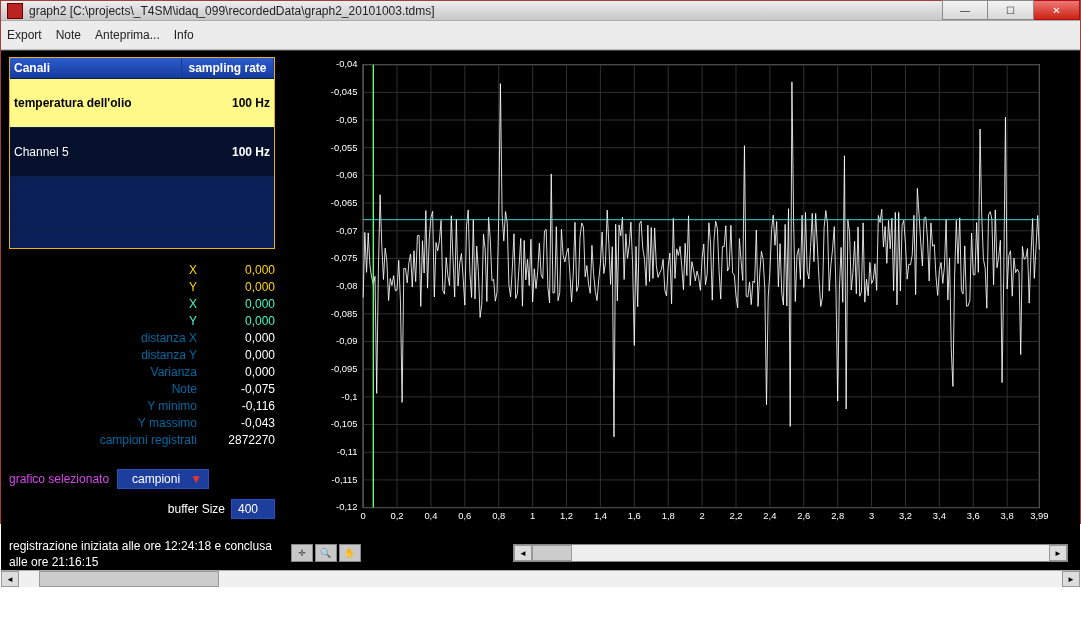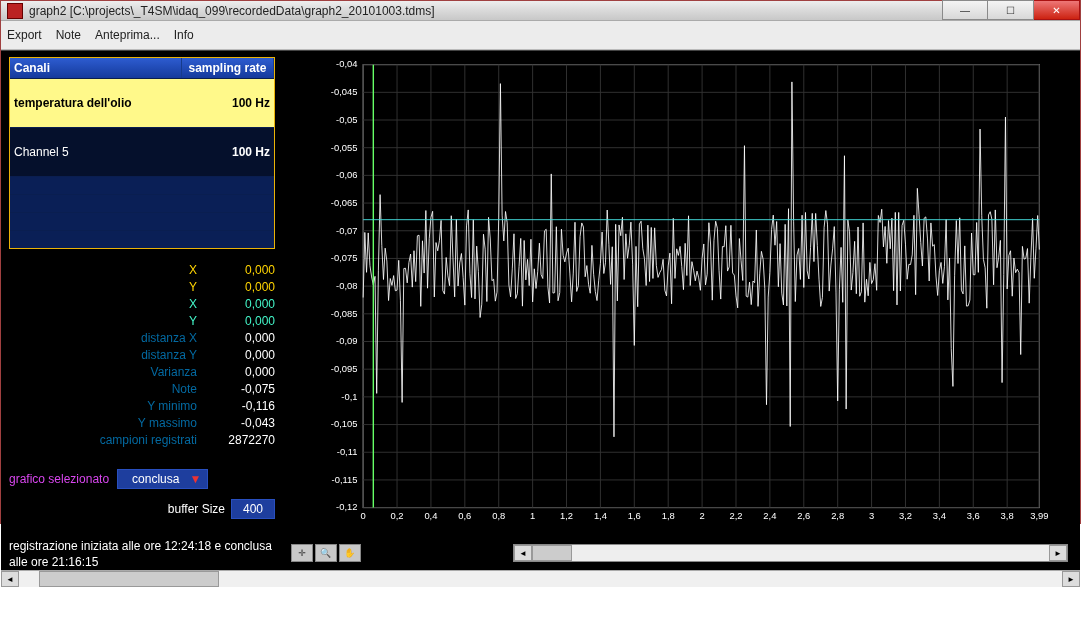--- a/index.html
+++ b/index.html
@@ -32,21 +32,21 @@
 .stats .lab{text-align:right;color:#0369a1;font-size:12px;}
 .stats .val{text-align:right;color:#fff;font-size:12px;}
 .stats .yellow{color:#ffd400;}
 .stats .cyan{color:#43f6c9;}
 .selrow{margin-top:22px;display:flex;align-items:center;gap:8px;font-size:12px;}
 .selrow .label{color:#d946ef;}
 .dd{background:#1e3e9e;border:1px solid #284fbf;color:#fff;padding:2px 28px 2px 14px;font-size:12px;position:relative;}
 .dd::after{content:"▼";position:absolute;right:6px;top:2px;color:#e33;}
 .bufrow{margin-top:10px;display:flex;align-items:center;justify-content:flex-end;gap:6px;font-size:12px;}
 .bufrow .label{color:#fff;}
-.bufrow .inp{background:#1e3e9e;border:1px solid #284fbf;color:#fff;padding:2px 6px;width:44px;text-align:center;font-size:12px;}
+.bufrow .inp{background:#1e3e9e;border:1px solid #284fbf;color:#fff;padding:2px 6px;width:44px;text-align:left;font-size:12px;}
 .note{margin-top:20px;color:#fff;font-size:12px;line-height:1.3;}
 .right{flex:1;background:#000;position:relative;}
 .chart{position:absolute;left:8px;right:8px;top:8px;bottom:40px;}
 .toolbar{position:absolute;left:8px;bottom:8px;display:flex;gap:2px;}
 .tbtn{width:22px;height:18px;background:#c8c8c8;border:1px solid #888;display:flex;align-items:center;justify-content:center;font-size:9px;color:#333;}
 .hscroll{position:absolute;left:230px;right:12px;bottom:8px;height:18px;background:#eee;border:1px solid #888;display:flex;align-items:center;}
 .hscroll .btn{width:18px;height:16px;background:#ddd;border:1px solid #999;display:flex;align-items:center;justify-content:center;font-size:8px;}
 .hscroll .track{flex:1;height:16px;position:relative;}
 .hscroll .thumb{position:absolute;left:0;width:40px;height:16px;background:#ccc;border:1px solid #999;}
 .bscr{height:18px;background:#eee;border-top:1px solid #aaa;display:flex;align-items:center;}
@@ -117,21 +117,21 @@
         <div class="lab">Y minimo</div>
         <div class="val">-0,116</div>
         <div class="lab">Y massimo</div>
         <div class="val">-0,043</div>
         <div class="lab">campioni registrati</div>
         <div class="val">2872270</div>
       </div>
 
       <div class="selrow">
         <div class="label">grafico selezionato</div>
-        <div class="dd">conclusa</div>
+        <div class="dd">campioni</div>
       </div>
 
       <div class="bufrow">
         <div class="label">buffer Size</div>
         <div class="inp">400</div>
       </div>
 
       <div class="note">registrazione iniziata alle ore 12:24:18 e conclusa alle ore 21:16:15</div>
     </div>
 

